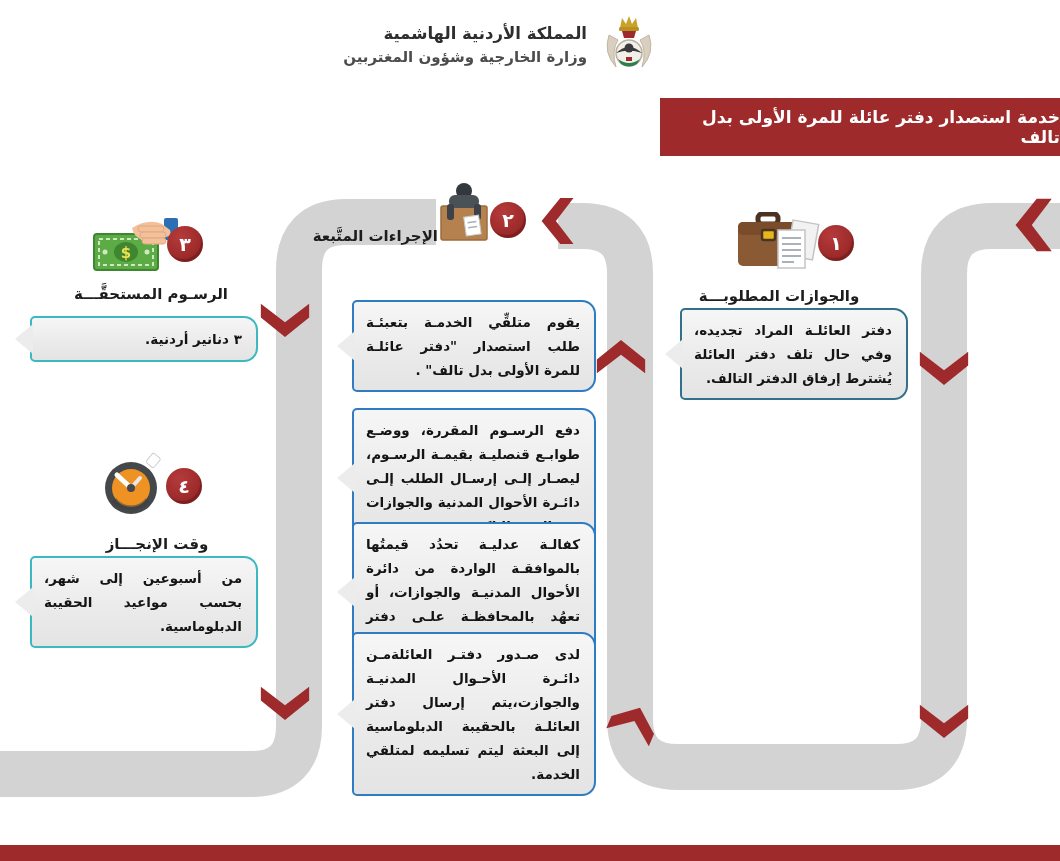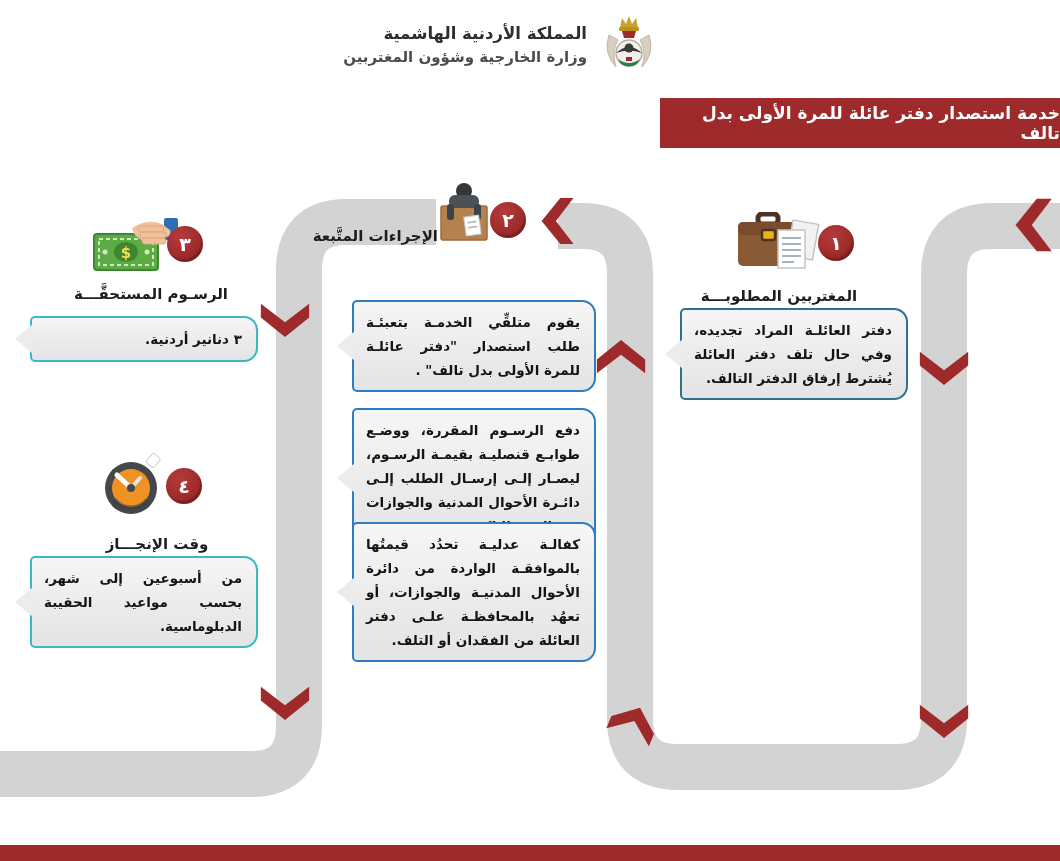--- a/index.html
+++ b/index.html
@@ -7,21 +7,21 @@
   #canvas{position:relative;width:1060px;height:861px;background:#fff;overflow:hidden;}
 
   
   #header{position:absolute;top:13px;right:405px;display:flex;align-items:center;gap:16px;}
   #header .htext{text-align:right;direction:rtl;}
   #header .kingdom{font-size:16.5px;font-weight:bold;color:#2e2e2e;line-height:1.5;}
   #header .ministry{font-size:15px;font-weight:600;color:#4c4c4c;line-height:1.4;}
   #logo{width:52px;height:64px;}
 
   
-  #title-bar{position:absolute;left:660px;top:98px;width:400px;height:50px;background:#9E2A2B;
+  #title-bar{position:absolute;left:660px;top:98px;width:400px;height:58px;background:#9E2A2B;
     color:#fff;font-weight:bold;font-size:17px;display:flex;align-items:center;justify-content:center;
     direction:rtl;}
   #footer-bar{position:absolute;left:0;top:845px;width:1060px;height:16px;background:#9E2A2B;}
 
   
   #road{position:absolute;left:0;top:0;z-index:0;}
 
   .content{position:absolute;z-index:2;}
 
   
@@ -122,21 +122,21 @@
       <line x1="46" y1="26" x2="65" y2="26"></line>
         <line x1="46" y1="32" x2="65" y2="32"></line>
       <line x1="46" y1="38" x2="65" y2="38"></line>
         <line x1="46" y1="44" x2="65" y2="44"></line>
       <line x1="46" y1="50" x2="58" y2="50"></line>
     </g>
   </svg>
   <div class="badge" style="left:818px;top:225px">
     <span>١</span>
   </div>
-  <div class="step-label" style="left:694px;top:268px;width:170px">المغتربين المطلوبـــة</div>
+  <div class="step-label" style="left:694px;top:268px;width:170px">والجوازات المطلوبـــة</div>
 
   <div class="note c-docs" style="left:680px;top:308px;width:228px;min-height:58px">
     <span>دفتر العائلـة المراد تجديده، وفي حال تلف دفتر العائلة يُشترط إرفاق الدفتر التالف.</span>
   </div>
 
   <svg class="icon" style="left:436px;top:182px" width="56" height="62" viewBox="0 0 56 62">
     <rect x="5" y="24" width="46" height="34" rx="2" fill="#B5824F" stroke="#9A6C3E" stroke-width="1.5"></rect>
     <circle cx="28" cy="9" r="8" fill="#33383C"></circle>
     <rect x="13" y="13" width="30" height="13" rx="6" fill="#4A5157"></rect>
     <rect x="11" y="22" width="7" height="16" rx="3" fill="#3C4247"></rect>
@@ -153,20 +153,23 @@
   <div class="step-label" style="left:326px;top:208px;width:112px">الإجراءات المتَّبعة</div>
 
   <div class="note c-proc" style="left:352px;top:300px;width:244px;min-height:88px">
     <span>يقوم متلقِّي الخدمـة بتعبئـة طلب استصدار "دفتر عائلـة للمرة الأولى بدل تالف" .</span>
   </div>
   <div class="note c-proc" style="left:352px;top:408px;width:244px;min-height:104px">
     <span>دفع الرسـوم المقررة، ووضـع طوابـع قنصليـة بقيمـة الرسـوم، ليصـار إلـى إرسـال الطلب إلـى دائـرة الأحوال المدنية والجوازات عبر البريد الإلكتروني.</span>
   </div>
   <div class="note c-proc" style="left:352px;top:522px;width:244px;min-height:102px">
     <span>كفالـة عدليـة تحدُد قيمتُها بالموافقـة الواردة من دائرة الأحوال المدنيـة والجوازات، أو تعهُد بالمحافظـة علـى دفتر العائلة من الفقدان أو التلف.</span>
+  </div>
+  <div class="note c-proc" style="left:352px;top:632px;width:244px;min-height:92px">
+    <span>لدى صـدور دفتـر العائلةمـن دائـرة الأحـوال المدنيـة والجوازت،يتم إرسال دفتر العائلـة بالحقيبة الدبلوماسية إلى البعثة  ليتم  تسليمه لمتلقي الخدمة.</span>
   </div>
 
   <svg class="icon" style="left:92px;top:216px" width="92" height="58" viewBox="0 0 92 58">
     <rect x="2" y="18" width="64" height="36" rx="3" fill="#5CAB45" stroke="#3E8631" stroke-width="2"></rect>
     <rect x="7" y="23" width="54" height="26" fill="none" stroke="#CDE9BF" stroke-width="2" stroke-dasharray="4 3"></rect>
     <ellipse cx="34" cy="36" rx="12" ry="10" fill="#3E8631"></ellipse>
     <text x="34" y="42" text-anchor="middle" font-size="15" font-weight="bold" fill="#F4E04D" font-family="DejaVu Sans, sans-serif">$</text>
     <circle cx="13" cy="36" r="2.5" fill="#CDE9BF"></circle>
       <circle cx="55" cy="36" r="2.5" fill="#CDE9BF"></circle>
     <rect x="72" y="2" width="14" height="22" rx="2" fill="#2D6FB5"></rect>

